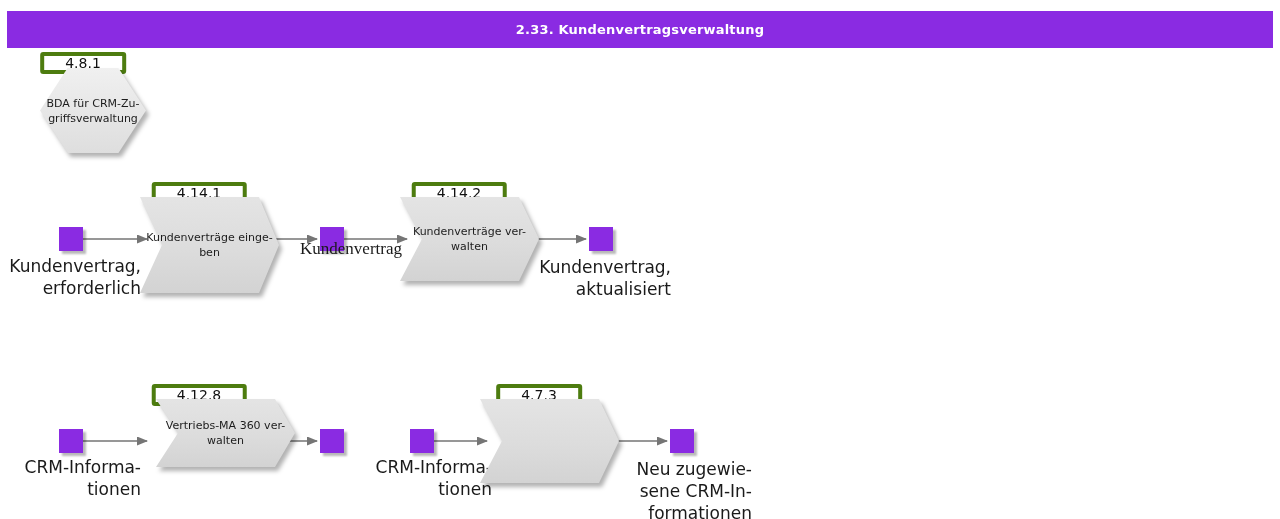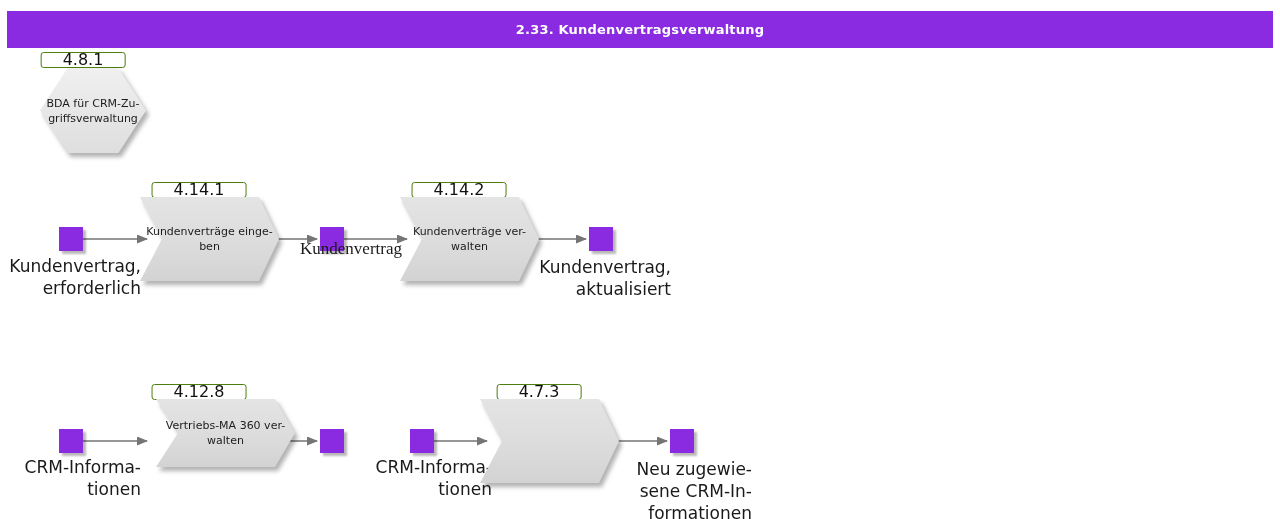--- a/index.html
+++ b/index.html
@@ -33,22 +33,22 @@
     background:linear-gradient(180deg,#f0f0f0 0%,#e6e6e6 55%,#dedede 100%);
     clip-path:polygon(26% 0, 74% 0, 100% 50%, 74% 100%, 26% 100%, 0% 50%);
   }
   .shape-label {
     position:absolute; left:50%; top:50%; transform:translate(-50%,-50%);
     width:max-content; max-width:170px; text-align:center;
     font-size:11px; line-height:15px; white-space:pre-line; color:#1c1c1c;
   }
   .code-badge {
     position:absolute; transform:translateX(-50%);
-    background:#ffffff; border:1px solid #4d7c0f; border-radius:3px;
-    font-size:16px; line-height:14px; height:14px; padding:0 21px; color:#111111;
+    background:#ffffff; border:4px solid #4d7c0f; border-radius:3px;
+    font-size:14px; line-height:14px; height:14px; padding:0 21px; color:#111111;
     white-space:nowrap;
   }
   .port {
     position:absolute; width:24px; height:24px;
     background:var(--node-fill,#8a2be2);
     box-shadow:3px 3px 2px rgba(0,0,0,0.28);
   }
   .port-label {
     position:absolute; transform:translateX(-50%);
     width:140px; text-align:right;
@@ -87,21 +87,21 @@
       </div>
     <span class="shape-label">BDA für CRM-Zu-
 griffsverwaltung</span>
   </div>
 
   <div class="port" style="left:59px; top:227px;"></div>
   <span class="port-label" style="left:71px; top:255px;">Kundenvertrag,
 erforderlich</span>
 
   <div class="code-badge" style="left:199px; top:182px;">4.14.1</div>
-  <div class="node" style="left:130px; top:197px; width:139px; height:84px;">
+  <div class="node" style="left:130px; top:197px; width:139px; height:96px;">
     <div class="shape-shadow">
         <div class="chevron-shape"></div>
       </div>
     <span class="shape-label">Kundenverträge einge-
 ben</span>
   </div>
 
   <div class="port" style="left:320px; top:227px;"></div>
   <span class="port-label" style="left:332px; top:238px;font-family:Liberation Serif, serif;">Kundenvertrag</span>
 

